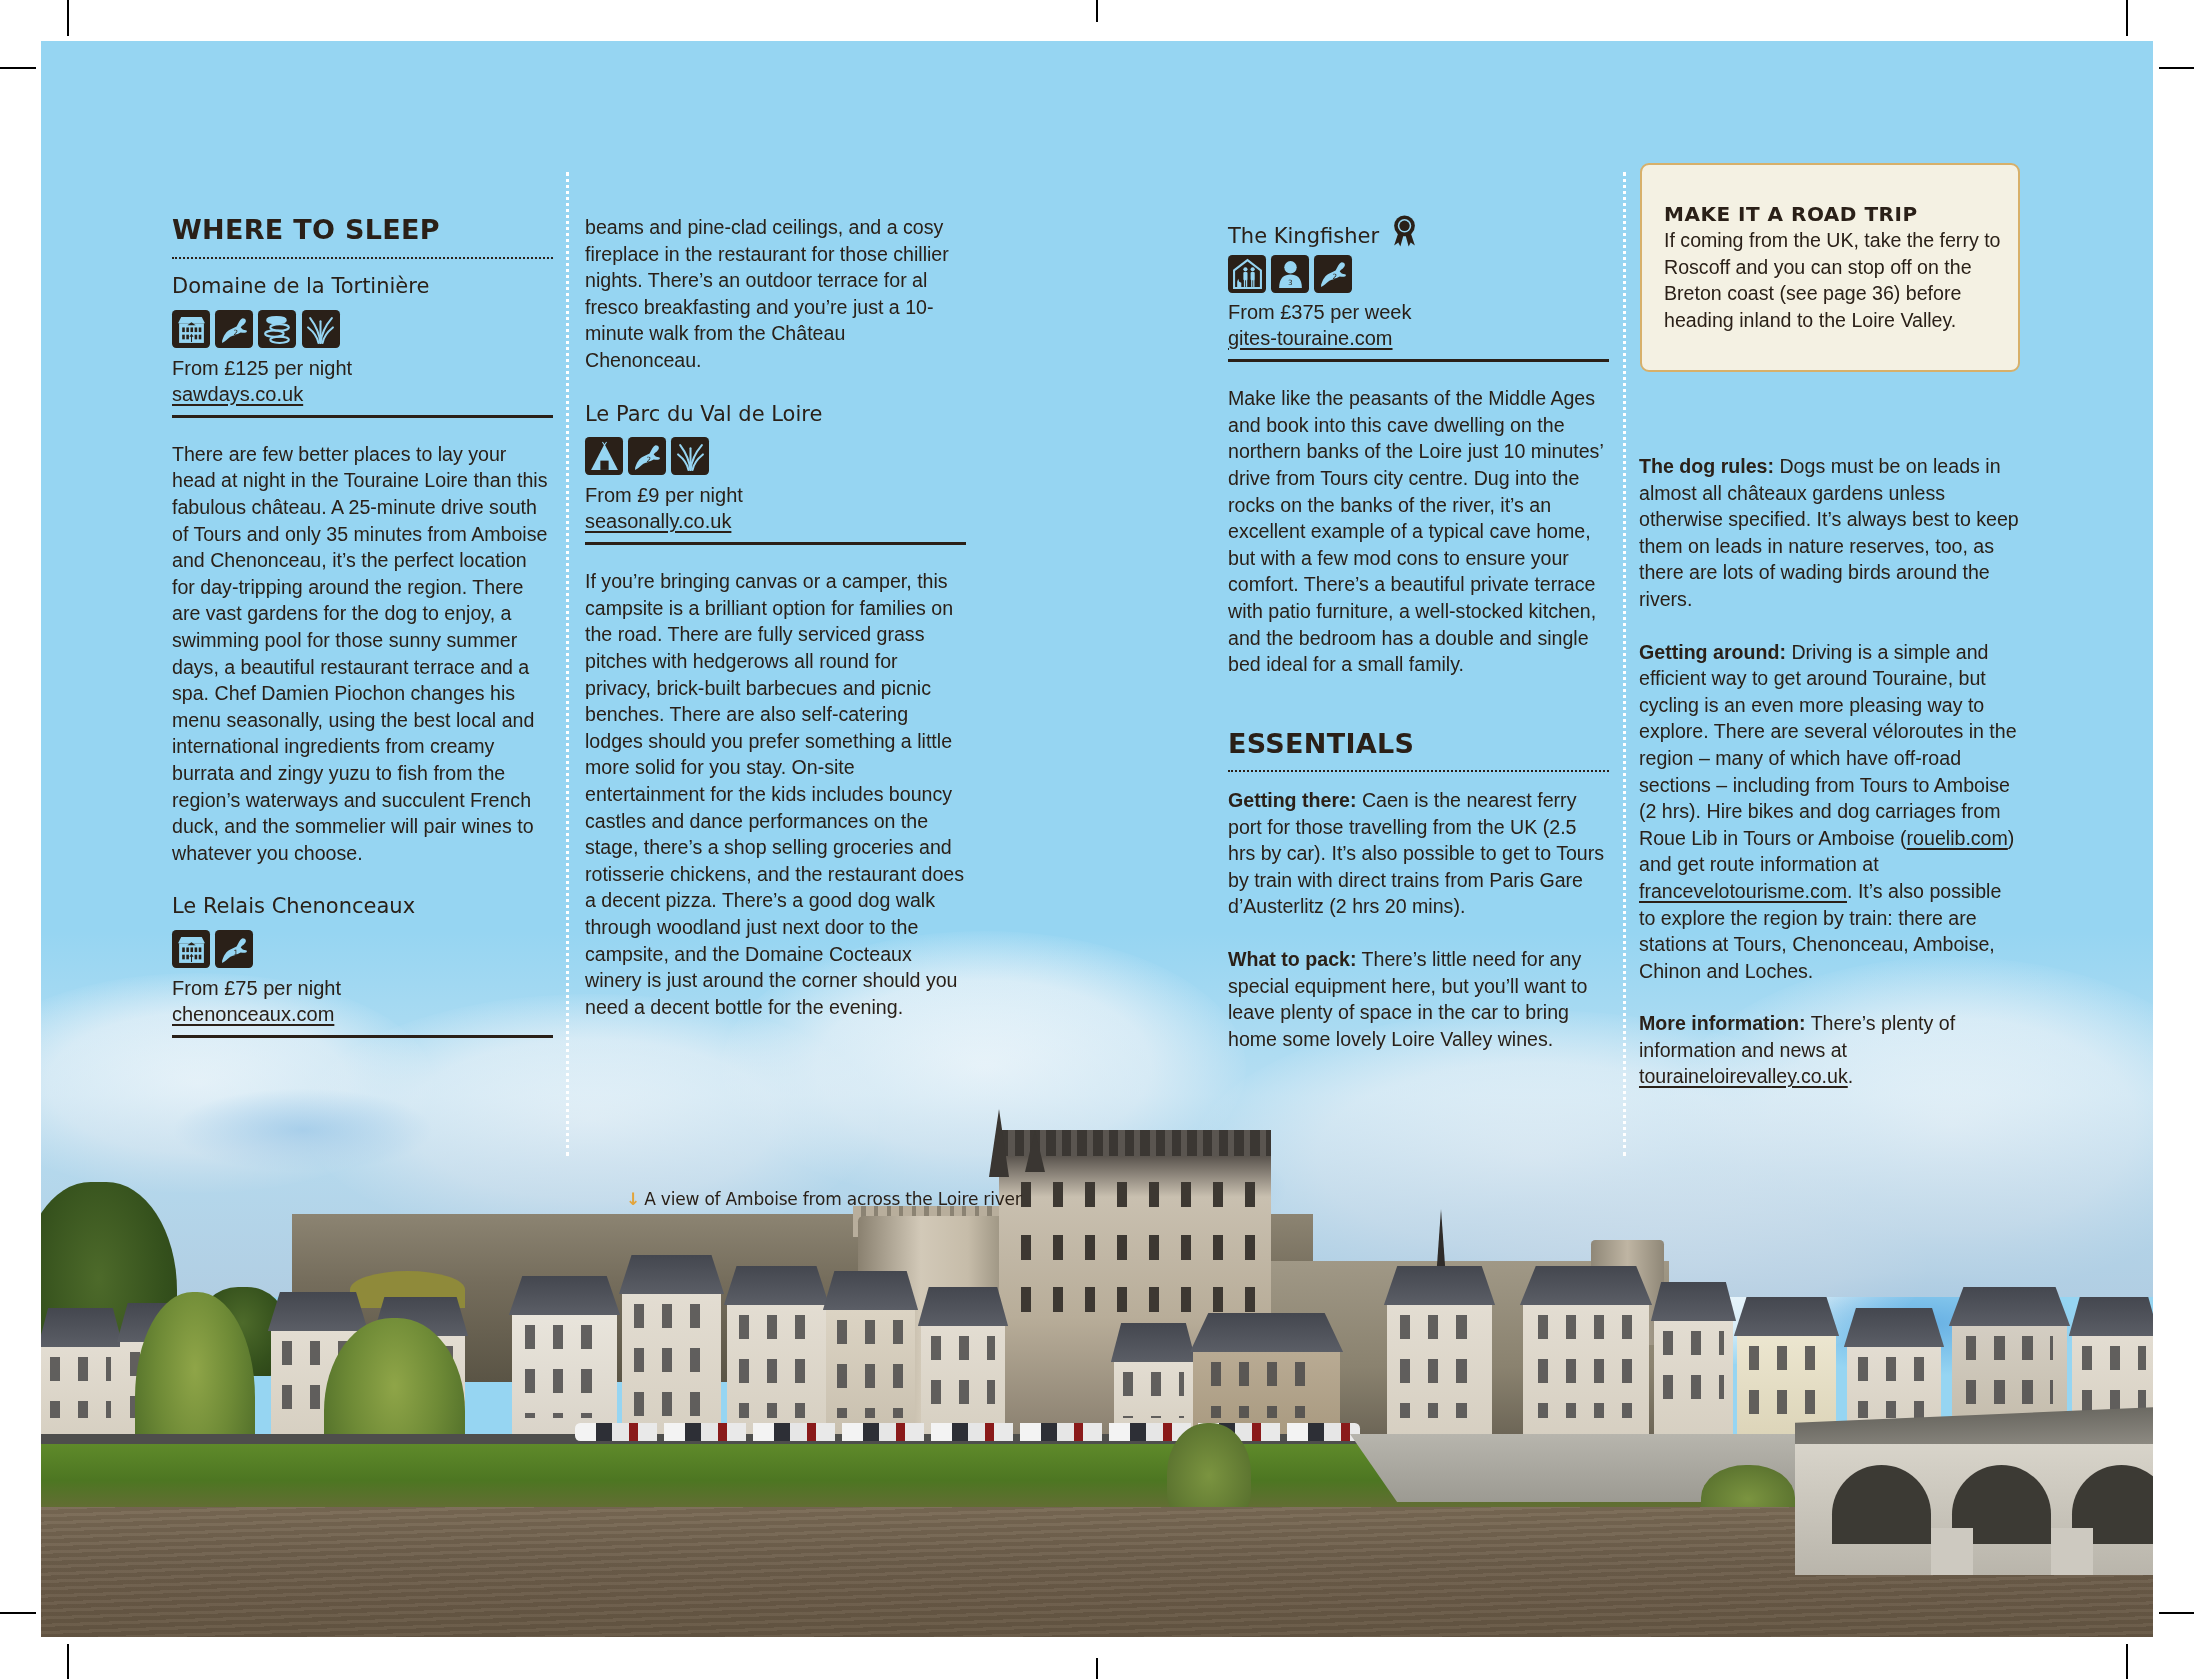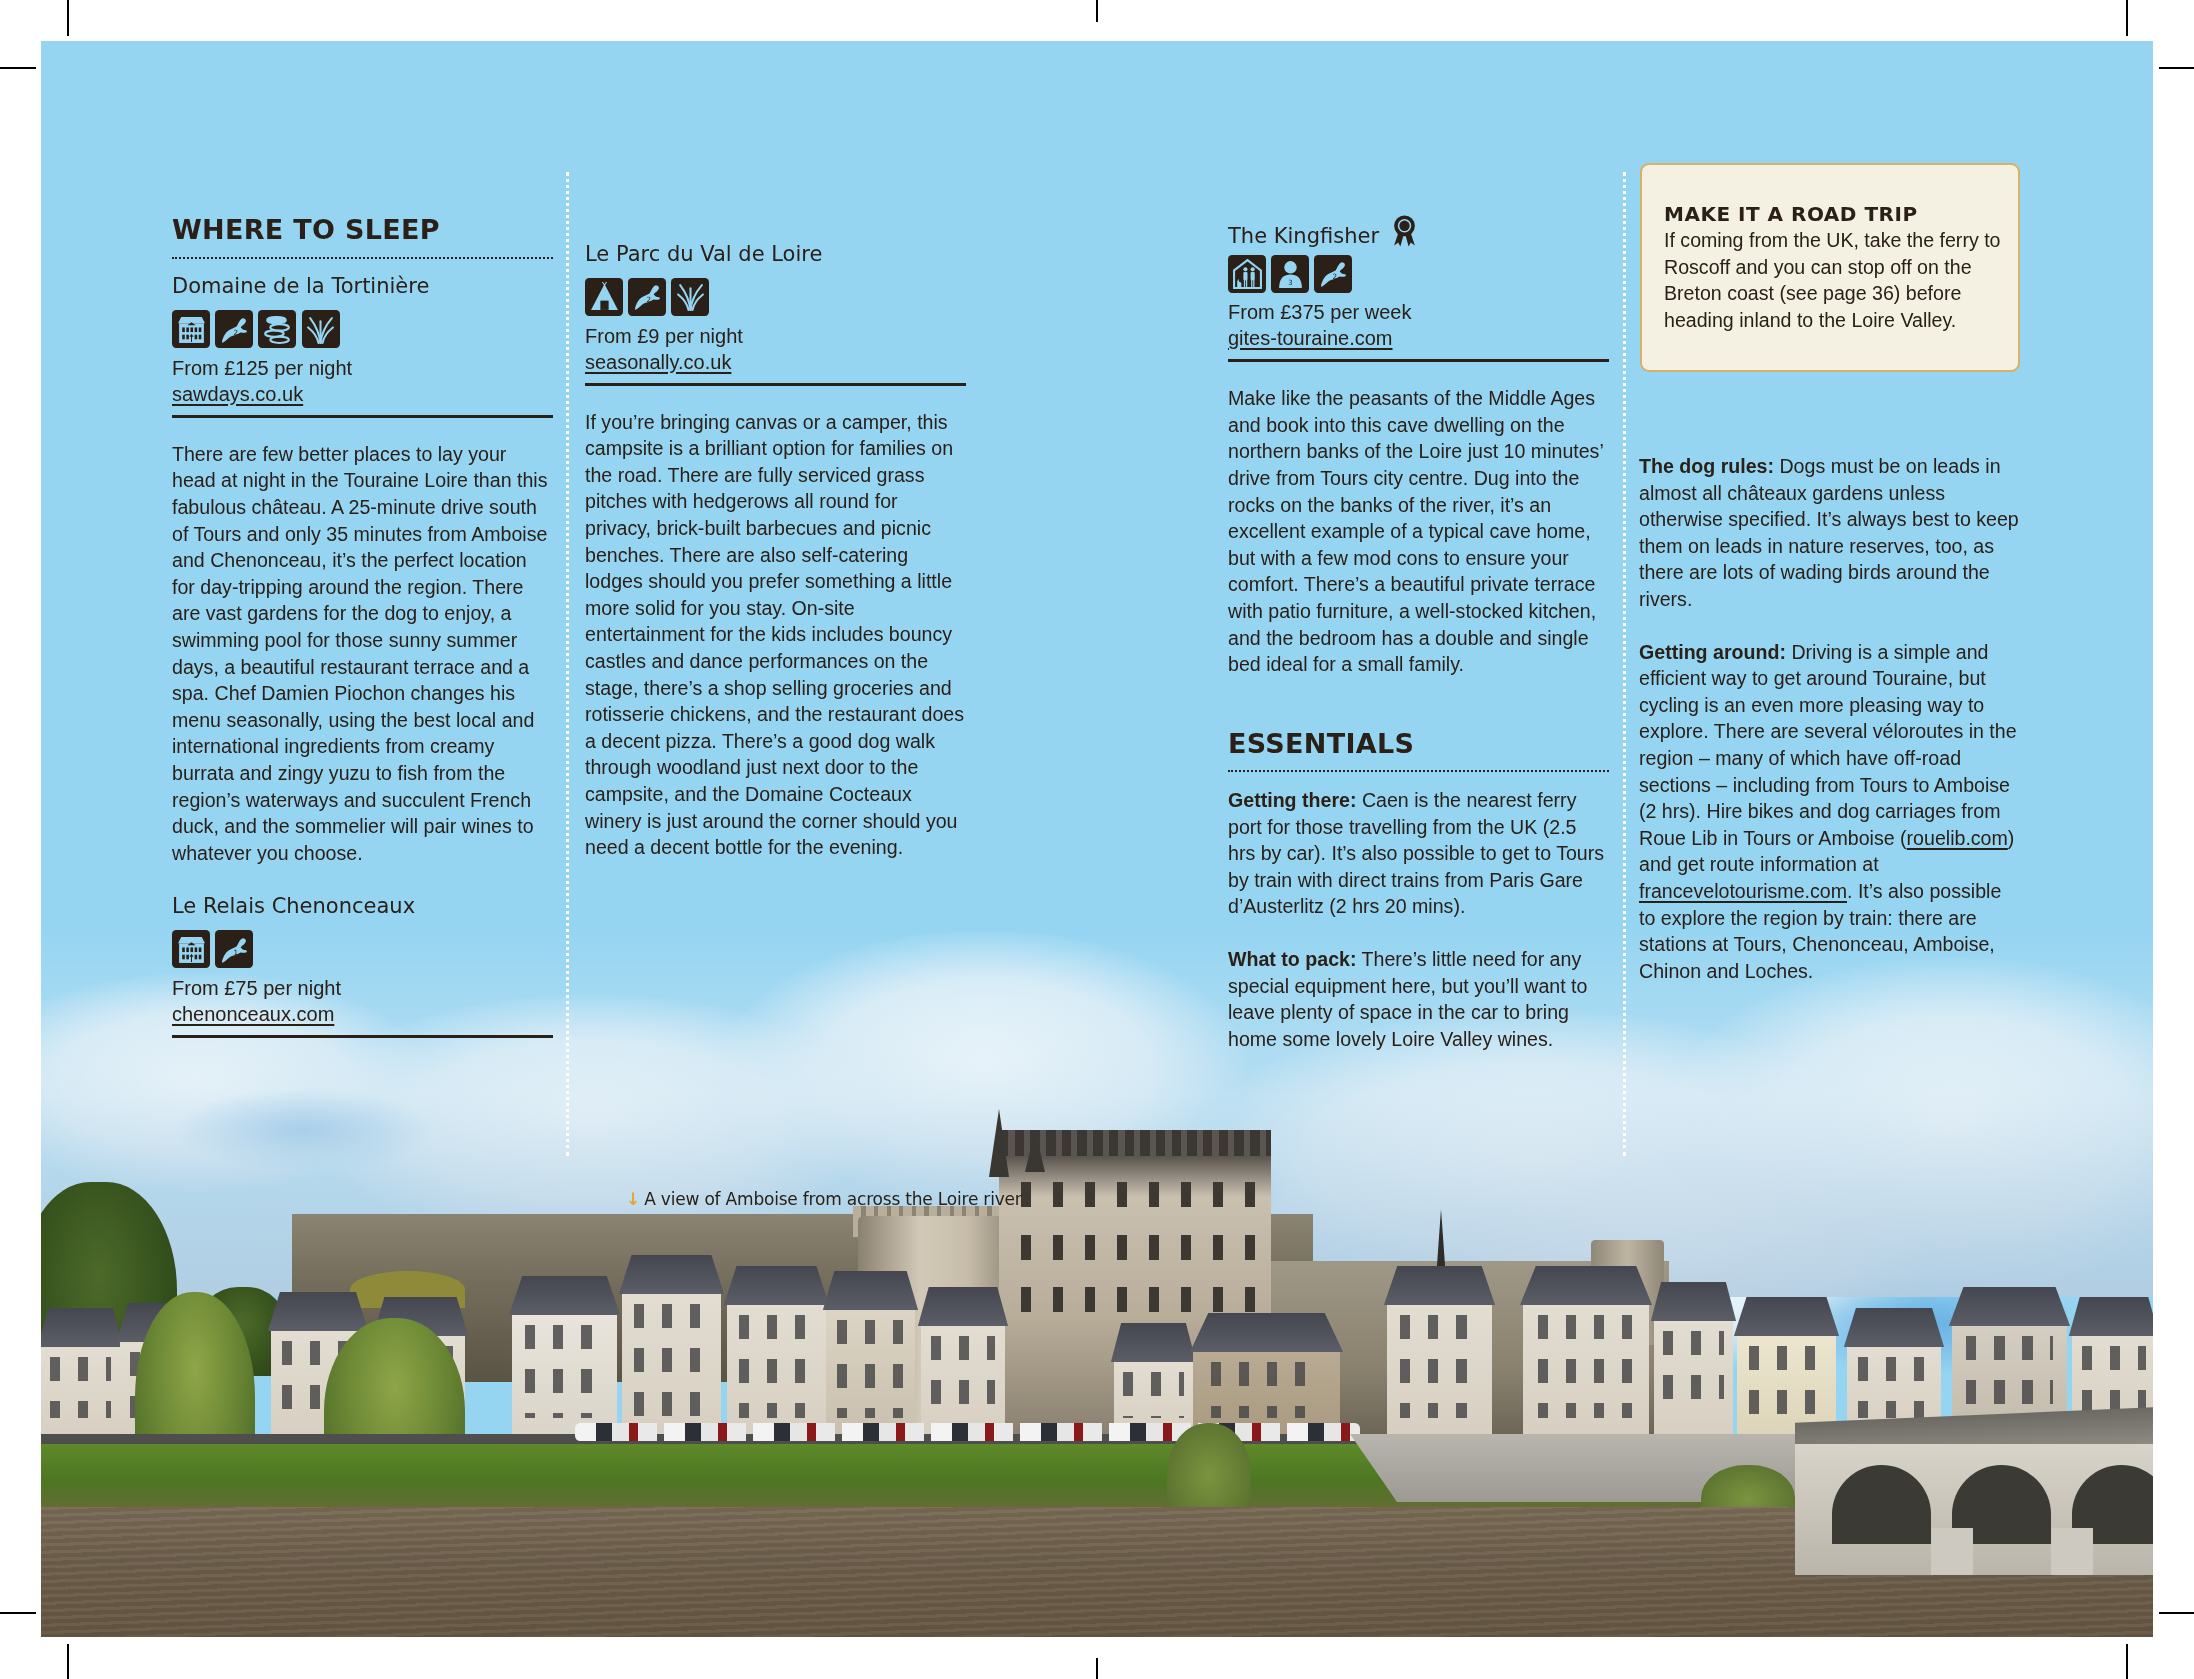--- a/index.html
+++ b/index.html
@@ -313,20 +313,21 @@
             <text x="28" y="40" font-size="14" font-family="DejaVu Sans" fill="#2a2018">1</text>
           </svg>
       </span>
     </div>
     <div class="price">From £75 per night</div>
     <a class="link venue-url">chenonceaux.com</a>
     <div class="rule"></div>
   </div>
 
   <div class="col col2">
+    <p>beams and pine-clad ceilings, and a cosy fireplace in the restaurant for those chillier nights. There’s an outdoor terrace for al fresco breakfasting and you’re just a 10-minute walk from the Château Chenonceau.</p>
 
     <div style="height:27px;"></div>
     <div class="venue-name">Le Parc du Val de Loire</div>
     <div class="icon-row">
       <span class="ico">
         <svg viewBox="0 0 60 60">
             <path d="M30 6 L56 56 H4 Z" fill="#96d5f2"></path>
             <path d="M26 2 L30 8 L34 2" stroke="#96d5f2" stroke-width="2" fill="none"></path>
             <rect x="22" y="38" width="16" height="18" fill="#2a2018"></rect>
           </svg>
@@ -413,16 +414,17 @@
   <div class="roadtrip" style="left:1599px;top:122px;">
     <div class="rt-title">MAKE IT A ROAD TRIP</div>
     <p style="width:346px;">If coming from the UK, take the ferry to Roscoff and you can stop off on the Breton coast (see page 36) before heading inland to the Loire Valley.</p>
   </div>
 
   <div class="col col4" style="top:412px;">
     <p><b class="lead">The dog rules:</b><span> Dogs must be on leads in almost all châteaux gardens unless otherwise specified. It’s always best to keep them on leads in nature reserves, too, as there are lots of wading birds around the rivers.</span></p>
     <div class="gap"></div>
     <p><b class="lead">Getting around:</b><span> Driving is a simple and efficient way to get around Touraine, but cycling is an even more pleasing way to explore. There are several véloroutes in the region – many of which have off-road sections – including from Tours to Amboise (2 hrs). Hire bikes and dog carriages from Roue Lib in Tours or Amboise (</span><a class="link">rouelib.com</a><span>) and get route information at </span><a class="link">francevelotourisme.com</a><span>. It’s also possible to explore the region by train: there are stations at Tours, Chenonceau, Amboise, Chinon and Loches.</span></p>
     <div class="gap"></div>
+    <p><b class="lead">More information:</b><span> There’s plenty of information and news at </span><a class="link">touraineloirevalley.co.uk</a><span>.</span></p>
   </div>
 
 </div>
 
 
 </body></html>

